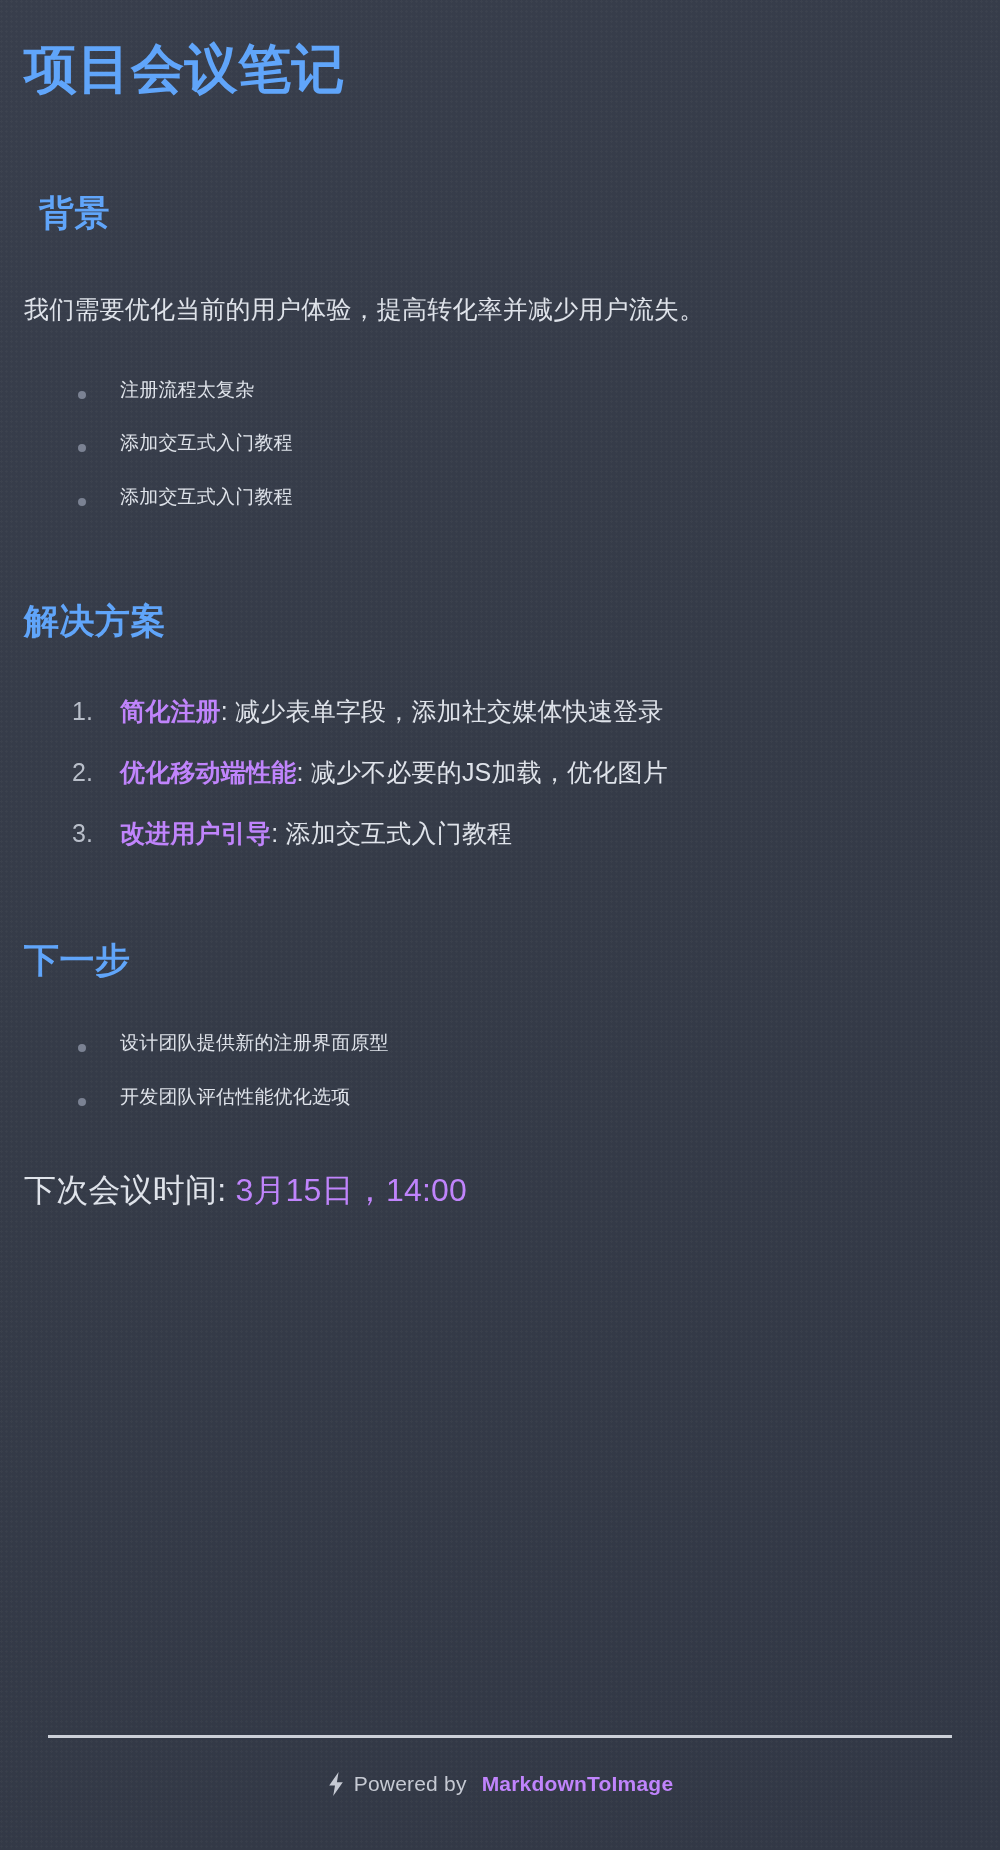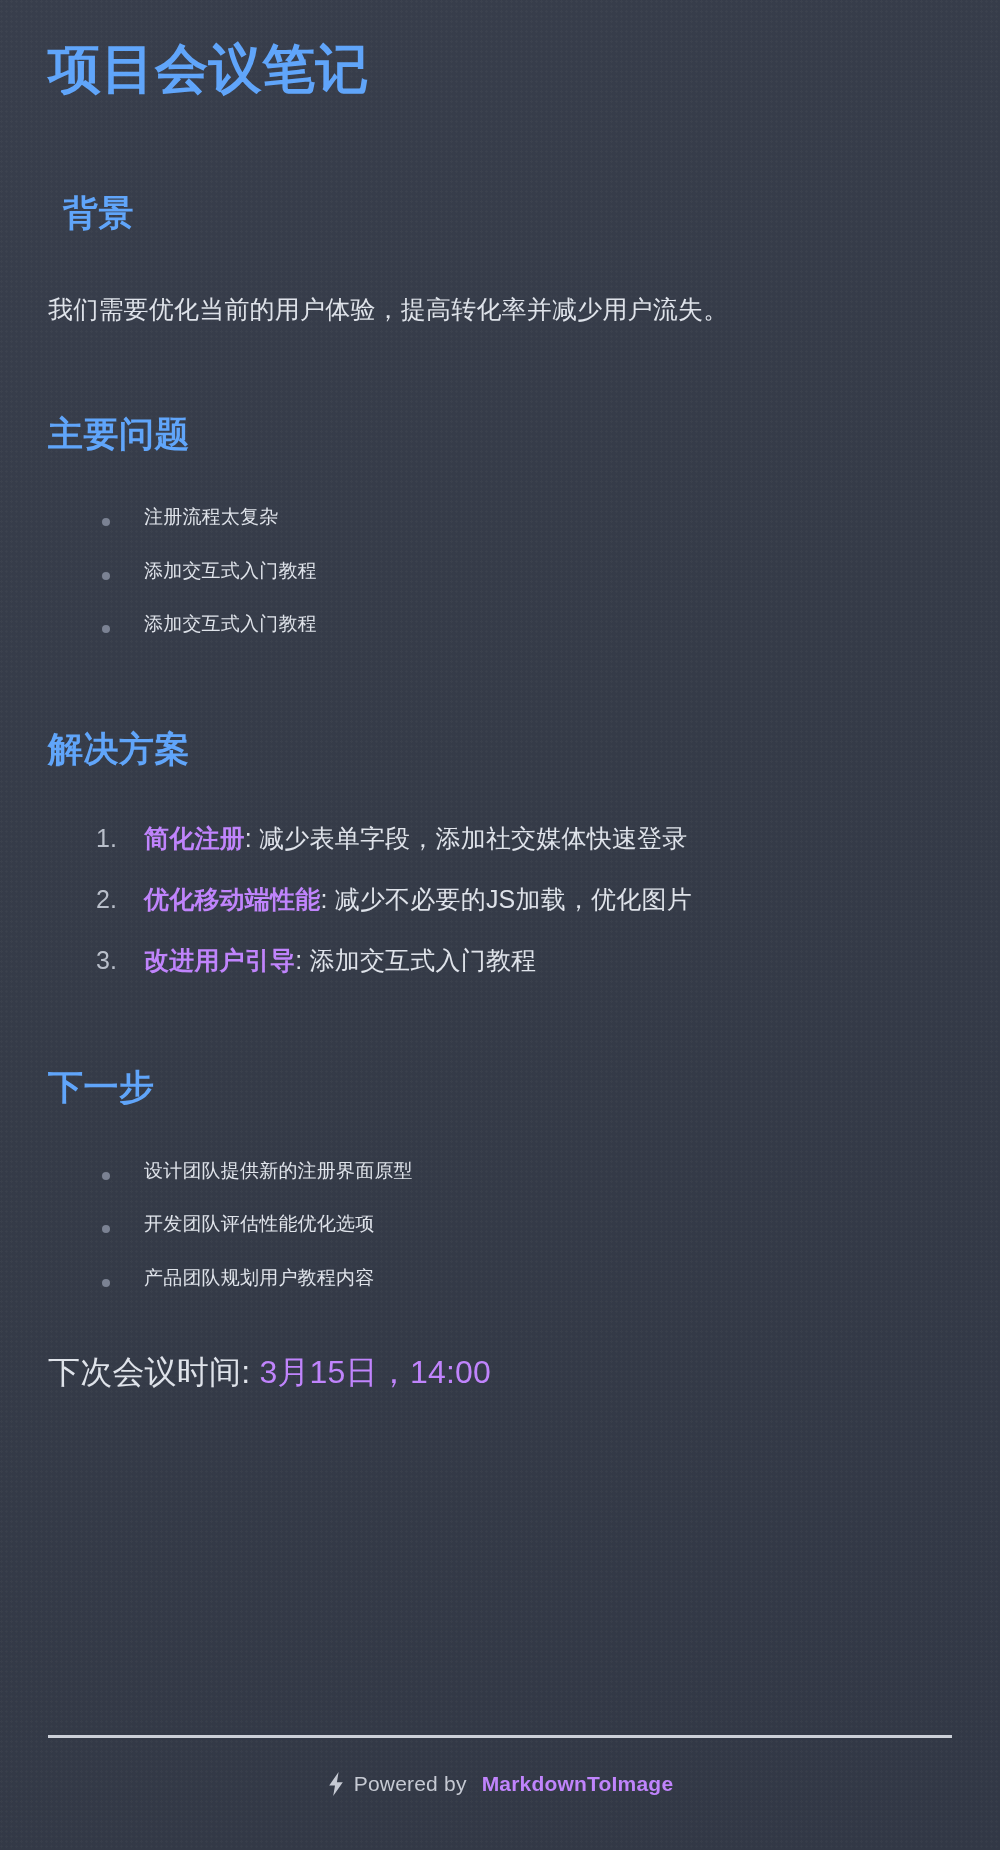--- a/index.html
+++ b/index.html
@@ -16,21 +16,21 @@
 
   #page {
     position: relative;
     width: 1000px;
     height: 1850px;
     box-sizing: border-box;
     background:
       radial-gradient(circle at 1.5px 1.5px, rgba(255,255,255,0.022) 1.1px, transparent 1.2px),
       linear-gradient(150deg, #383e4c 0%, #353b48 45%, #323846 100%);
     background-size: 5px 5px, 100% 100%;
-    padding: 0 48px;
+    padding: 0 24px;
   }
 
   
   .doc-title {
     margin: 0;
     padding-top: 36px;
     font-size: 53px;
     line-height: 1.25;
     font-weight: bold;
     color: #60a5fa;
@@ -168,21 +168,20 @@
 </head>
 <body>
 
 <div id="page">
 
   <h1 class="doc-title">项目会议笔记</h1>
 
   <h2 class="section-heading h-background">背景</h2>
   <p class="paragraph">我们需要优化当前的用户体验，提高转化率并减少用户流失。</p>
 
-  <h2 class="section-heading h-problems">主要问题</h2>
   <ul class="bullet-list">
     <li class="list-item">
       <span class="bullet-dot"></span>
       <span>注册流程太复杂</span>
     </li>
     <li class="list-item">
       <span class="bullet-dot"></span>
       <span>添加交互式入门教程</span>
     </li>
     <li class="list-item">
@@ -209,24 +208,20 @@
 
   <h2 class="section-heading h-nextsteps">下一步</h2>
   <ul class="bullet-list">
     <li class="list-item">
       <span class="bullet-dot"></span>
       <span>设计团队提供新的注册界面原型</span>
     </li>
     <li class="list-item">
       <span class="bullet-dot"></span>
       <span>开发团队评估性能优化选项</span>
-    </li>
-    <li class="list-item">
-      <span class="bullet-dot"></span>
-      <span>产品团队规划用户教程内容</span>
     </li>
   </ul>
 
   <p class="meeting-time"><span>下次会议时间: </span><span class="time-value">3月15日，14:00</span></p>
 
   <div class="footer">
     <div class="footer-rule"></div>
     <div class="footer-credit">
       <span class="bolt-icon">
         <svg width="18" height="24" viewBox="0 0 18 24" aria-hidden="true">

